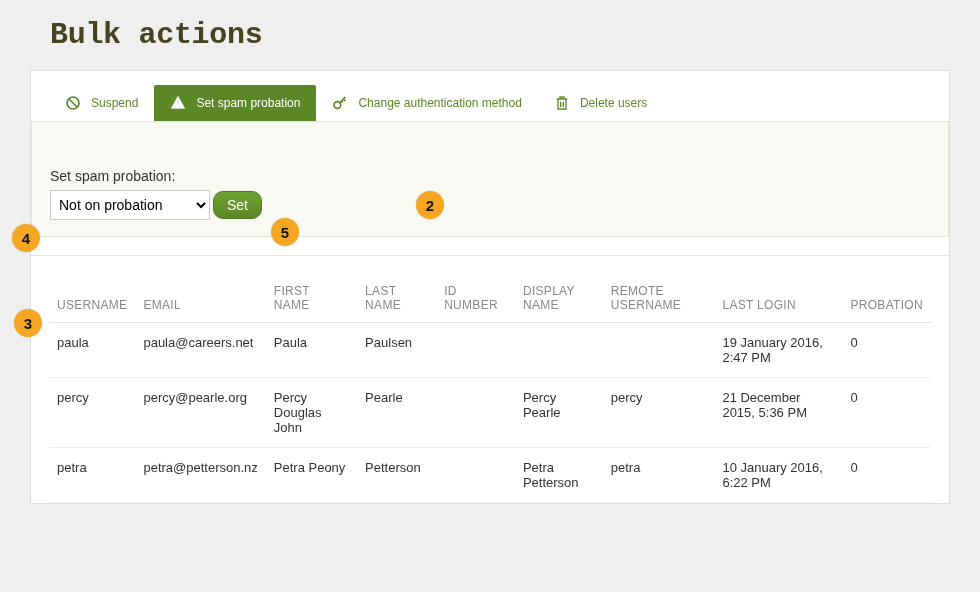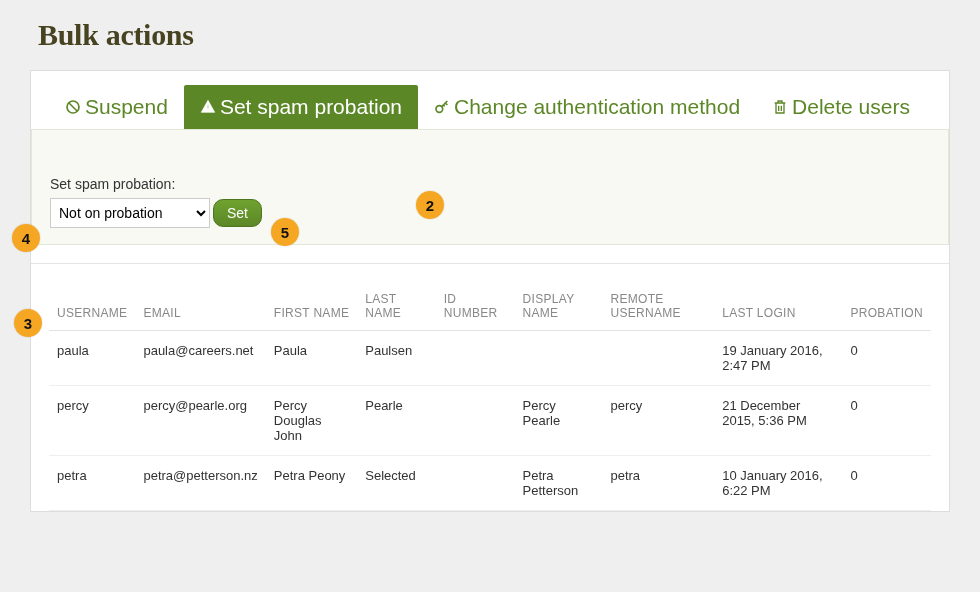--- a/index.html
+++ b/index.html
@@ -10,25 +10,25 @@
     font-family: "Helvetica Neue", Arial, sans-serif;
     color: #333;
     font-size: 14px;
   }
   .page {
     width: 980px;
     padding: 0 30px 25px 30px;
     position: relative;
   }
   h1.page-title {
-    font-family: Liberation Serif, serif;
+    font-family: Liberation Mono, monospace;
     font-weight: 700;
     font-size: 30px;
     color: #474220;
-    margin: 18px 0 18px 8px;
+    margin: 18px 0 18px 20px;
     letter-spacing: -0.3px;
   }
   .card {
     background: #fff;
     border: 1px solid #ddd;
     padding: 14px 18px 0 18px;
   }
   .intro {
     font-size: 16px;
     color: #333;
@@ -36,25 +36,25 @@
   }
   .tabs {
     display: flex;
     gap: 0;
     margin: 0 0 0 0;
     align-items: center;
   }
   .tab {
     display: inline-flex;
     align-items: center;
-    gap: 4px;
+    gap: 10px;
     padding: 10px 16px;
     color: #5c8727;
     cursor: pointer;
-    font-size: 21px;
+    font-size: 12px;
     border-radius: 2px 2px 0 0;
   }
   .tab .icon { display:inline-flex; }
   .tab.active {
     background: #5c8727;
     color: #fff;
   }
   .tab.active .icon svg { stroke:#fff; fill:#fff; }
   .tabpanel {
     background: #f7f9f2;
@@ -251,21 +251,21 @@
             <td></td>
             <td>Percy Pearle</td>
             <td>percy</td>
             <td>21 December 2015, 5:36 PM</td>
             <td>0</td>
           </tr>
           <tr>
             <td>petra</td>
             <td>petra@petterson.nz</td>
             <td>Petra Peony</td>
-            <td>Selected</td>
+            <td>Petterson</td>
             <td></td>
             <td>Petra Petterson</td>
             <td>petra</td>
             <td>10 January 2016, 6:22 PM</td>
             <td>0</td>
           </tr>
         </tbody>
     </table>
 
   </div>

